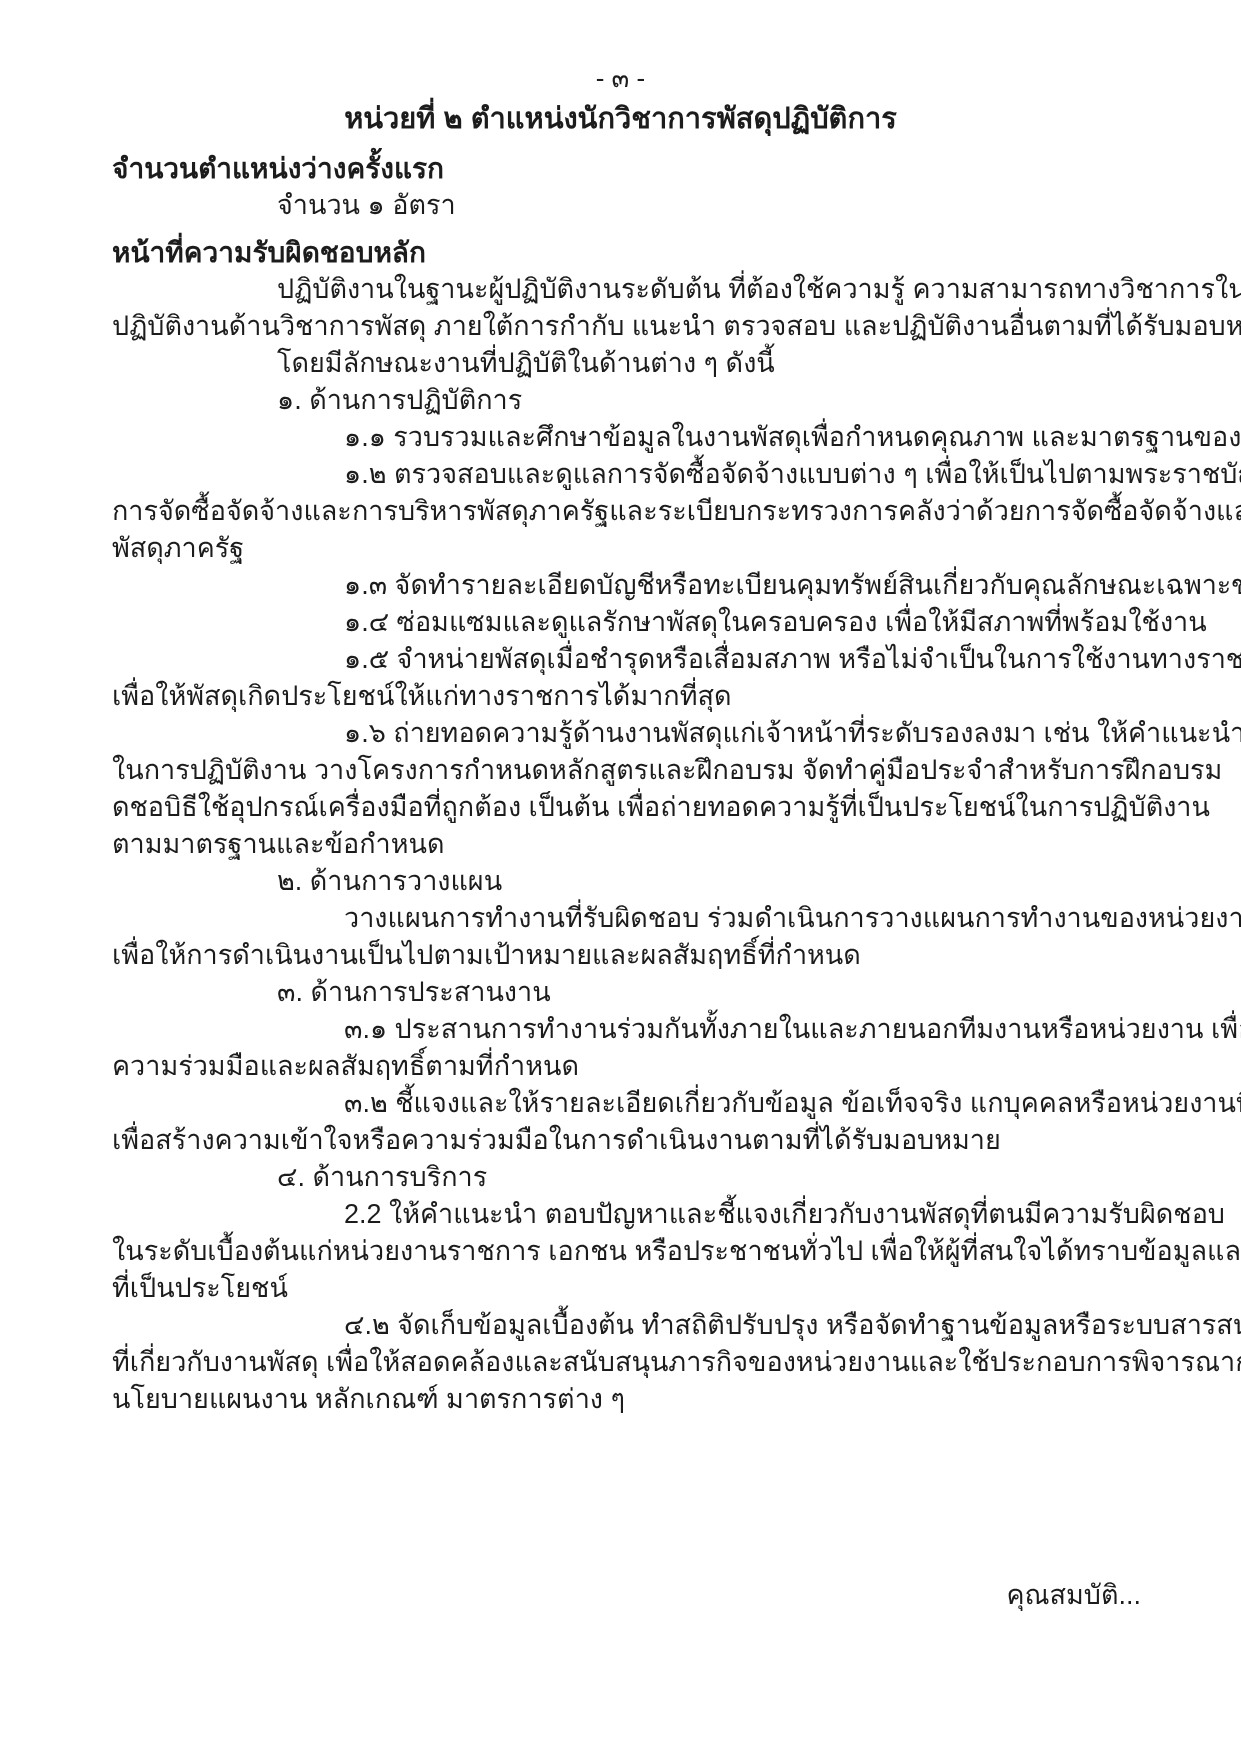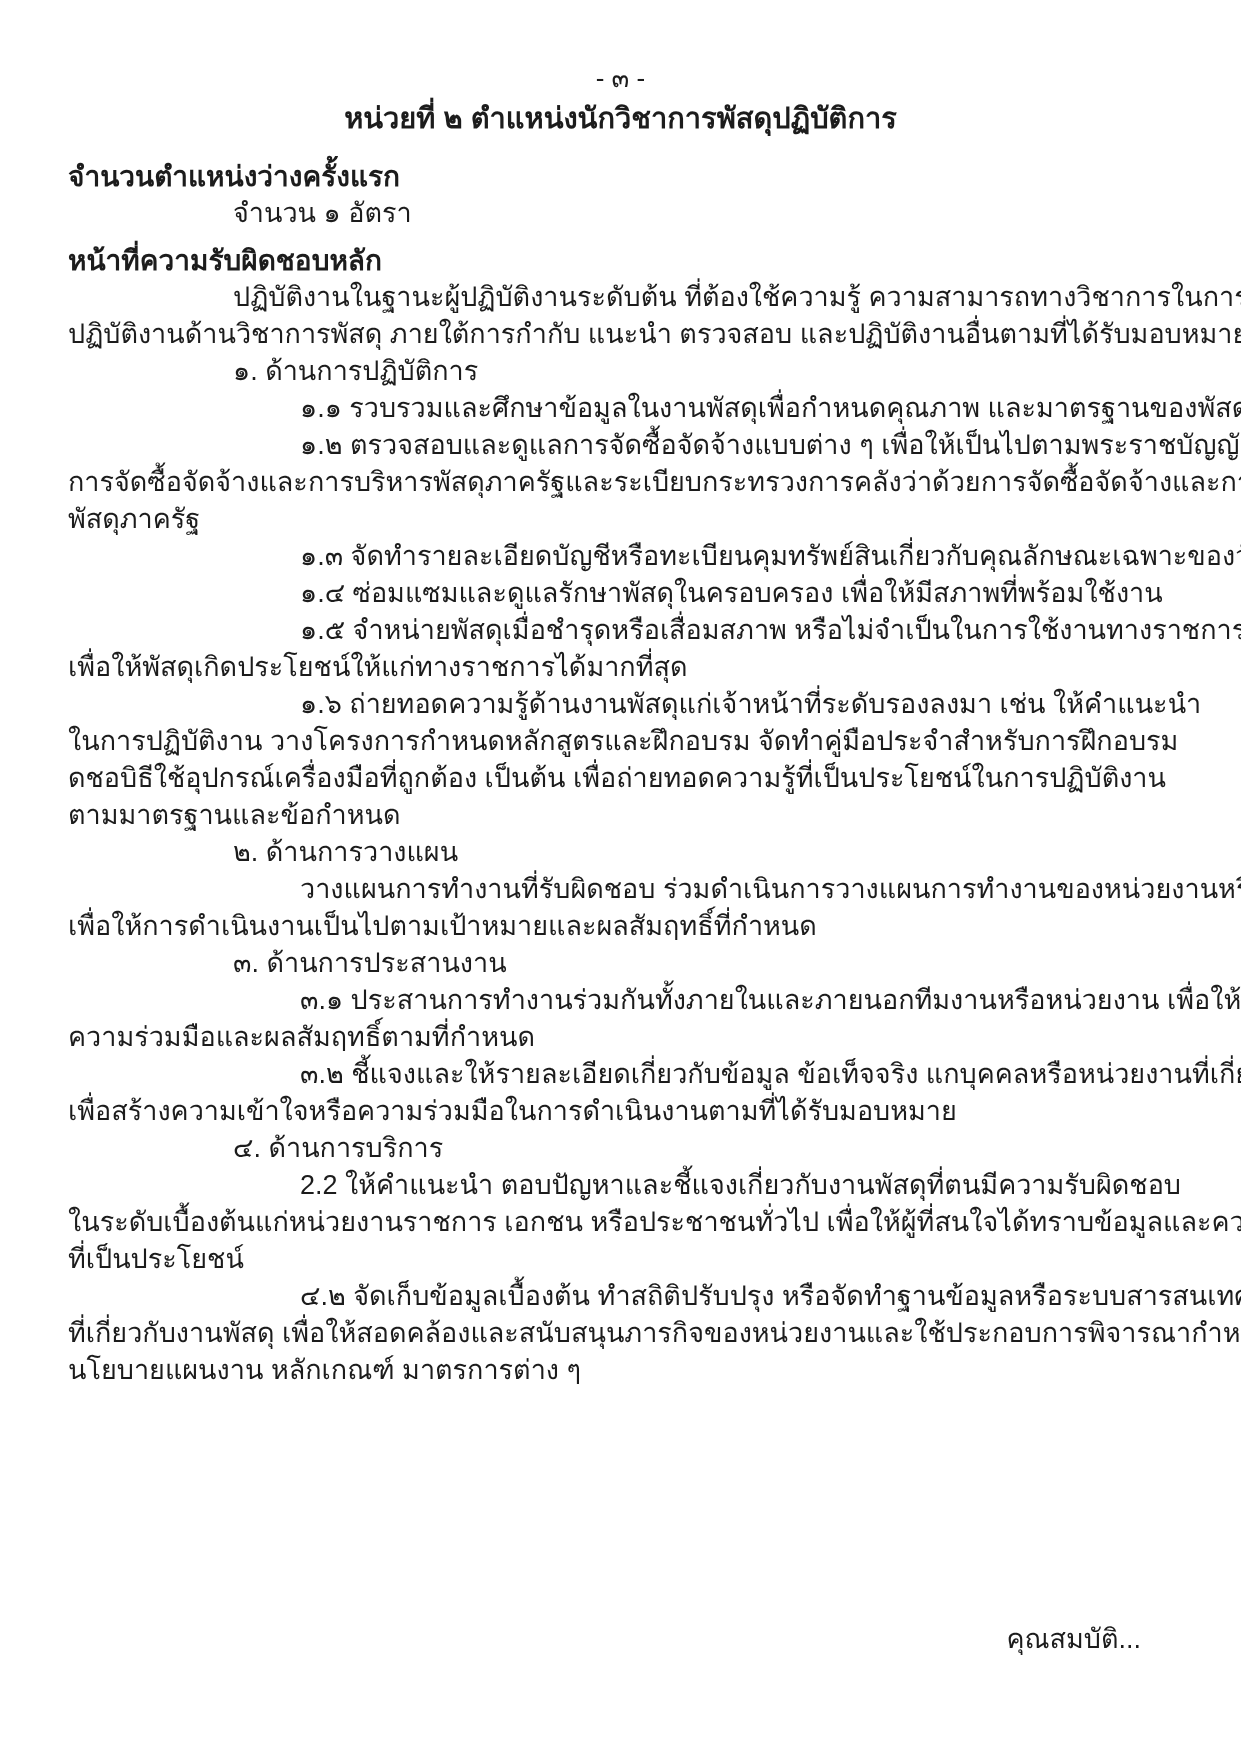--- a/index.html
+++ b/index.html
@@ -25,57 +25,57 @@
     line-height: 32px;
   }
   .doc-title {
     margin-top: 6px;
     text-align: center;
     font-weight: bold;
     font-size: 29px;
     line-height: 36px;
   }
   .doc-body {
-    margin-top: 22px;
-    padding-left: 68px;
+    margin-top: 14px;
+    padding-left: 112px;
     padding-right: 95px;
   }
   .line {
     line-height: 37px;
     white-space: nowrap;
   }
   
   .h0 { font-weight: bold; font-size: 28px; margin-top: 10px; }   
   .p1 { padding-left: 165px; }                                    
   .h1 { font-weight: normal; padding-left: 165px; }                 
   .s  { padding-left: 232px; }                                    
   .c  { }                                                         
   .footer-note {
     position: absolute;
     top: 1578px;
     right: 100px;
     font-size: 27px;
     line-height: 34px;
-    margin-top: 44px;
   }
 </style>
 </head>
 <body>
 
 <div class="page">
   <div class="page-number">- ๓ -</div>
 
   <div class="doc-title">หน่วยที่ ๒ ตำแหน่งนักวิชาการพัสดุปฏิบัติการ</div>
 
   <div class="doc-body" id="doc-body">
       <div class="line h0">จำนวนตำแหน่งว่างครั้งแรก</div>
       <div class="line p1">จำนวน ๑ อัตรา</div>
       <div class="line h0">หน้าที่ความรับผิดชอบหลัก</div>
       <div class="line p1">ปฏิบัติงานในฐานะผู้ปฏิบัติงานระดับต้น ที่ต้องใช้ความรู้ ความสามารถทางวิชาการในการทำงาน</div>
       <div class="line c">ปฏิบัติงานด้านวิชาการพัสดุ ภายใต้การกำกับ แนะนำ ตรวจสอบ และปฏิบัติงานอื่นตามที่ได้รับมอบหมาย</div>
+      <div class="line p1">โดยมีลักษณะงานที่ปฏิบัติในด้านต่าง ๆ ดังนี้</div>
       <div class="line h1">๑. ด้านการปฏิบัติการ</div>
       <div class="line s">๑.๑ รวบรวมและศึกษาข้อมูลในงานพัสดุเพื่อกำหนดคุณภาพ และมาตรฐานของพัสดุ</div>
       <div class="line s">๑.๒ ตรวจสอบและดูแลการจัดซื้อจัดจ้างแบบต่าง ๆ เพื่อให้เป็นไปตามพระราชบัญญัติ</div>
       <div class="line c">การจัดซื้อจัดจ้างและการบริหารพัสดุภาครัฐและระเบียบกระทรวงการคลังว่าด้วยการจัดซื้อจัดจ้างและการบริหาร</div>
       <div class="line c">พัสดุภาครัฐ</div>
       <div class="line s">๑.๓ จัดทำรายละเอียดบัญชีหรือทะเบียนคุมทรัพย์สินเกี่ยวกับคุณลักษณะเฉพาะของวัสดุ</div>
       <div class="line s">๑.๔ ซ่อมแซมและดูแลรักษาพัสดุในครอบครอง เพื่อให้มีสภาพที่พร้อมใช้งาน</div>
       <div class="line s">๑.๕ จำหน่ายพัสดุเมื่อชำรุดหรือเสื่อมสภาพ หรือไม่จำเป็นในการใช้งานทางราชการอีกต่อไป</div>
       <div class="line c">เพื่อให้พัสดุเกิดประโยชน์ให้แก่ทางราชการได้มากที่สุด</div>
       <div class="line s">๑.๖ ถ่ายทอดความรู้ด้านงานพัสดุแก่เจ้าหน้าที่ระดับรองลงมา เช่น ให้คำแนะนำ</div>

